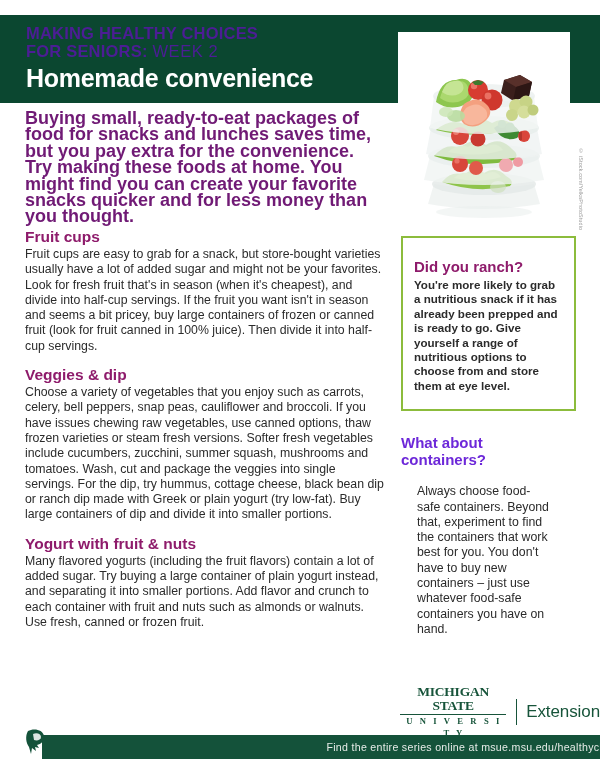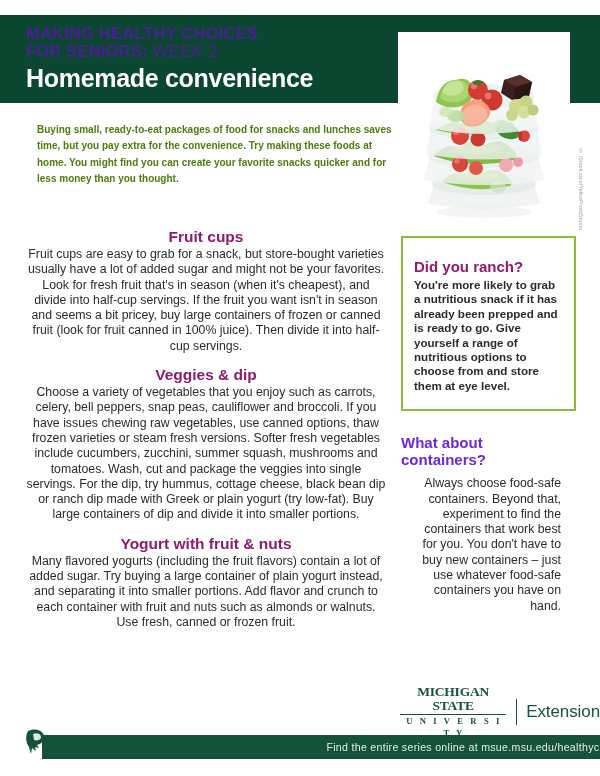--- a/index.html
+++ b/index.html
@@ -87,34 +87,33 @@
 
   
   .stack { position:absolute; left:0; top:0; width:172px; height:196px; }
 
   
   .intro {
     position: absolute;
     left: 25px;
     top: 110px;
     width: 357px;
-    font-size: 10px;
+    font-size: 18px;
     line-height: 16.4px;
     font-weight: bold;
-    color: #4d7c0f;
-    margin: 12px;
+    color: #701a75;
+    margin: 0;
   }
 
   
   .main-col {
     position: absolute;
     left: 25px;
     top: 228px;
     width: 362px;
-    text-align: center;
   }
   .sec-head {
     font-size: 15.5px;
     font-weight: bold;
     color: #8e1b6b;
     margin: 0 0 1px 0;
     line-height: 18px;
   }
   .sec-body {
     font-size: 12.3px;
@@ -158,22 +157,21 @@
     font-size: 15px;
     font-weight: bold;
     color: #6d28d9;
     margin: 0 0 1px 0;
     line-height: 16.5px;
   }
   .side-sec p {
     font-size: 12.3px;
     line-height: 15.3px;
     color: #2b2b2b;
-    margin: 8px;
-    text-align: right;
+    margin: 16px;
   }
 
   
   .msu-logo {
     position: absolute;
     left: 400px;
     top: 697px;
     height: 30px;
     display: flex;
     align-items: center;

